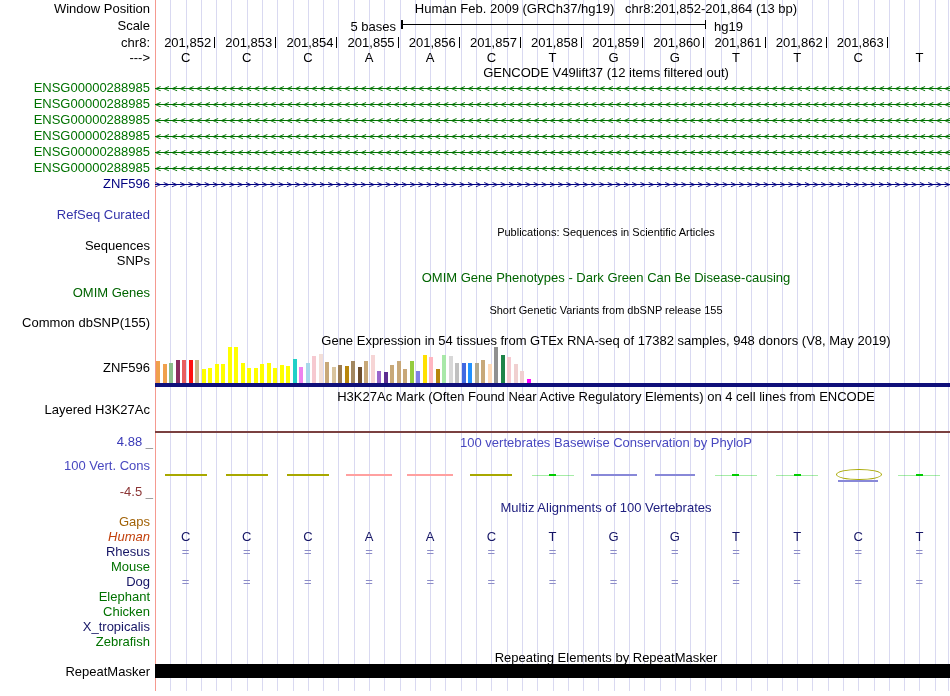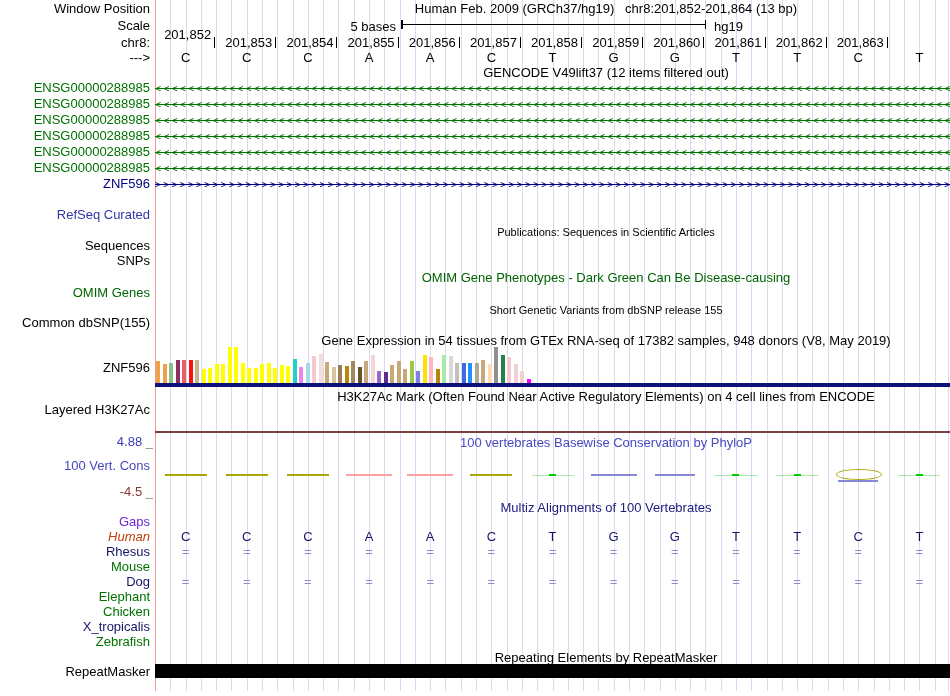--- a/index.html
+++ b/index.html
@@ -96,21 +96,21 @@
   <div class="lbl" style="top:2px;">Window Position</div>
   <div class="cnote" style="top:2px;white-space:pre;">Human Feb. 2009 (GRCh37/hg19)   chr8:201,852-201,864 (13 bp)</div>
 
   <div class="lbl" style="top:19px;">Scale</div>
   <div class="abs" style="top:19px;left:280px;width:116px;text-align:right;">5 bases</div>
   <div class="scalebar" style="top:24px;left:401px;width:305px;"></div>
   <div class="abs" style="top:19px;left:714px;">hg19</div>
 
   <div class="lbl" style="top:36px;">chr8:</div>
   <div id="ruler">
-      <div class="rnum" style="top: 28px; left: 155px; width: 56.1538px;">201,852</div>
+      <div class="rnum" style="top: 36px; left: 155px; width: 56.1538px;">201,852</div>
       <div class="rtick" style="top: 37px; left: 214.154px;"></div>
       <div class="rnum" style="top: 36px; left: 216.154px; width: 56.1538px;">201,853</div>
       <div class="rtick" style="top: 37px; left: 275.308px;"></div>
       <div class="rnum" style="top: 36px; left: 277.308px; width: 56.1538px;">201,854</div>
       <div class="rtick" style="top: 37px; left: 336.462px;"></div>
       <div class="rnum" style="top: 36px; left: 338.462px; width: 56.1538px;">201,855</div>
       <div class="rtick" style="top: 37px; left: 397.615px;"></div>
       <div class="rnum" style="top: 36px; left: 399.615px; width: 56.1538px;">201,856</div>
       <div class="rtick" style="top: 37px; left: 458.769px;"></div>
       <div class="rnum" style="top: 36px; left: 460.769px; width: 56.1538px;">201,857</div>
@@ -264,21 +264,21 @@
       <div class="pmark" style="top: 474px; left: 793.615px; width: 7px; background: rgb(0, 204, 0);"></div>
       <div class="ploop" style="top: 469px; left: 836.269px; width: 44px; height: 9px; border-color: rgb(168, 168, 0);"></div>
       <div class="pmark" style="top: 480px; left: 838.269px; width: 40px; background: rgb(136, 136, 216);"></div>
       <div class="pfaint" style="top: 475px; left: 898.423px; width: 42px; background: rgb(0, 204, 0);"></div>
       <div class="pmark" style="top: 474px; left: 915.923px; width: 7px; background: rgb(0, 204, 0);"></div>
     </div>
   <div class="abs" style="top:484px;left:0;width:153px;text-align:right;color:#8b3535;"><span>-4.5</span> <span class="u">_</span></div>
 
   <div class="cnote" style="top:501px;color:#202080;">Multiz Alignments of 100 Vertebrates</div>
   <div id="multiz">
-      <div class="lbl" style="top: 515px; color: #6d28d9;">Gaps</div>
+      <div class="lbl" style="top: 515px; color: #a16207;">Gaps</div>
       <div class="lbl" style="top: 530px; color: #c2410c; font-style: italic;">Human</div>
       <div class="aletter" style="top: 530px; left: 155px; width: 61.1538px; color: rgb(21, 21, 101);">C</div>
       <div class="aletter" style="top: 530px; left: 216.154px; width: 61.1538px; color: rgb(21, 21, 101);">C</div>
       <div class="aletter" style="top: 530px; left: 277.308px; width: 61.1538px; color: rgb(21, 21, 101);">C</div>
       <div class="aletter" style="top: 530px; left: 338.462px; width: 61.1538px; color: rgb(21, 21, 101);">A</div>
       <div class="aletter" style="top: 530px; left: 399.615px; width: 61.1538px; color: rgb(21, 21, 101);">A</div>
       <div class="aletter" style="top: 530px; left: 460.769px; width: 61.1538px; color: rgb(21, 21, 101);">C</div>
       <div class="aletter" style="top: 530px; left: 521.923px; width: 61.1538px; color: rgb(21, 21, 101);">T</div>
       <div class="aletter" style="top: 530px; left: 583.077px; width: 61.1538px; color: rgb(21, 21, 101);">G</div>
       <div class="aletter" style="top: 530px; left: 644.231px; width: 61.1538px; color: rgb(21, 21, 101);">G</div>

